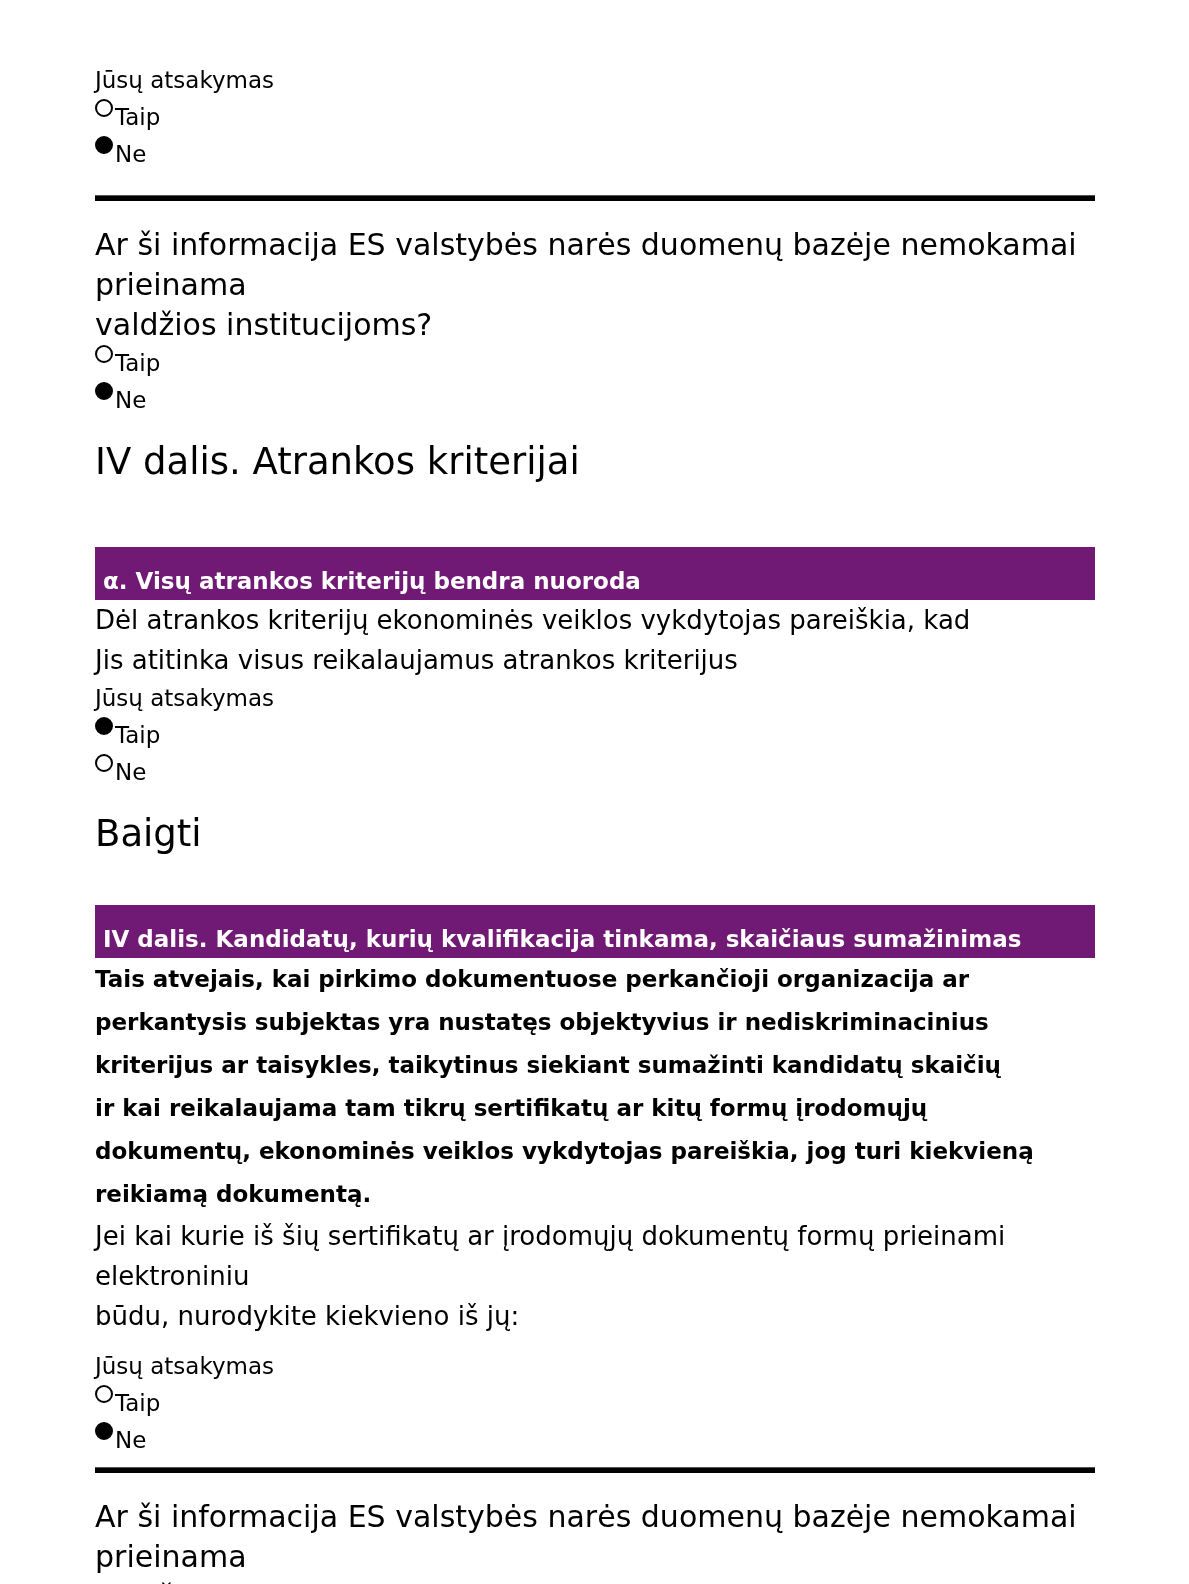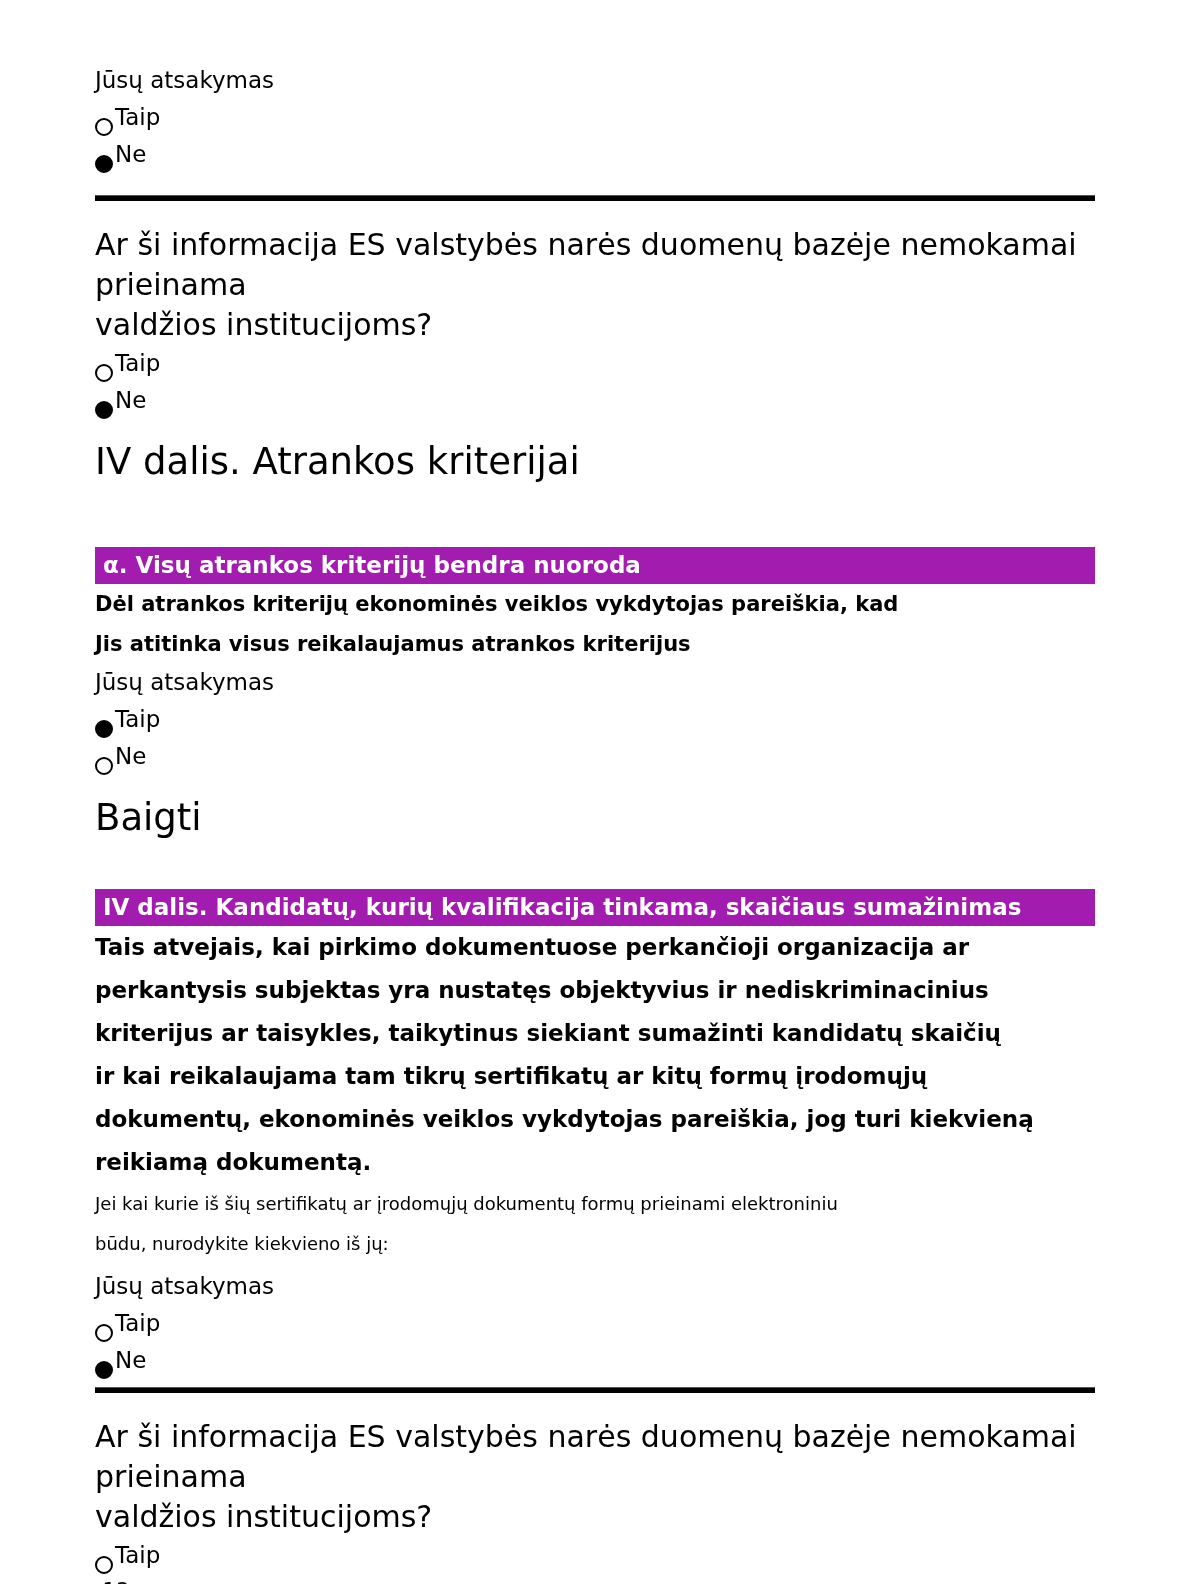--- a/index.html
+++ b/index.html
@@ -23,21 +23,21 @@
     line-height: 40px;
     white-space: pre-line;
     margin-top: 24px;
   }
   .answer-label {
     font-size: 23px;
     line-height: 37px;
   }
   .radio-row {
     display: flex;
-    align-items: flex-end;
+    align-items: flex-start;
     height: 37px;
   }
   .radio {
     box-sizing: border-box;
     width: 18px;
     height: 18px;
     border: 2px solid #000;
     border-radius: 50%;
     flex: none;
     margin-right: 2px;
@@ -60,47 +60,47 @@
   .divider-2 { margin: 8px 0 14px 0; }
   h1 {
     font-size: 37px;
     line-height: 38px;
     font-weight: normal;
     margin: 0;
   }
   .h-part4 { margin: 24px 0 66px 0; }
   .h-finish { margin: 24px 0 52px 0; }
   .section-bar {
-    background: #a21caf;
+    background: #701a75;
     color: #ffffff;
     font-weight: bold;
     font-size: 23px;
     line-height: 37px;
     height: 37px;
-    padding: 0 0 0 8px;
+    padding: 16px 0 0 8px;
     white-space: nowrap;
     overflow: hidden;
   }
   .statement {
-    font-size: 21px;
+    font-size: 26px;
     line-height: 40px;
-    font-weight: bold;
+    font-weight: normal;
     white-space: pre-line;
   }
   .statement-big {
     font-size: 23px;
     line-height: 43px;
     font-weight: bold;
     white-space: pre-line;
   }
   .note {
-    font-size: 18px;
+    font-size: 26px;
     line-height: 40px;
     white-space: pre-line;
-    margin-bottom: 4px;
+    margin-bottom: 12px;
   }
   .mt-label { margin-top: 2px; }
   .q-block { margin-bottom: 0; }
   .page-number {
     font-size: 21px;
     line-height: 26px;
     margin-top: 4px;
   }
 </style>
 </head>

